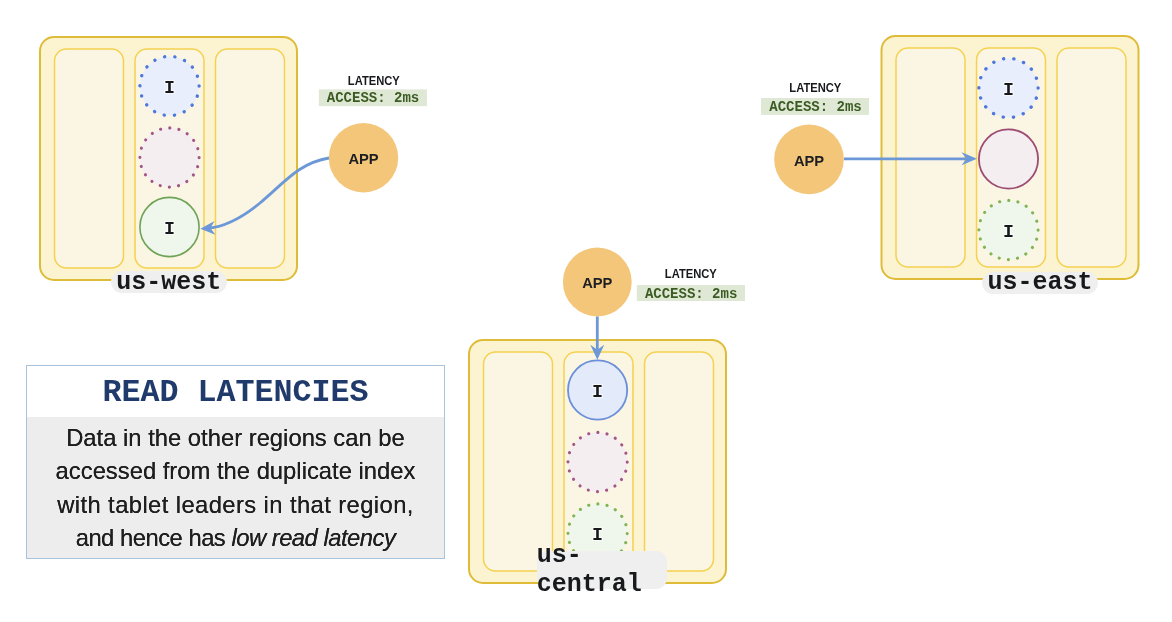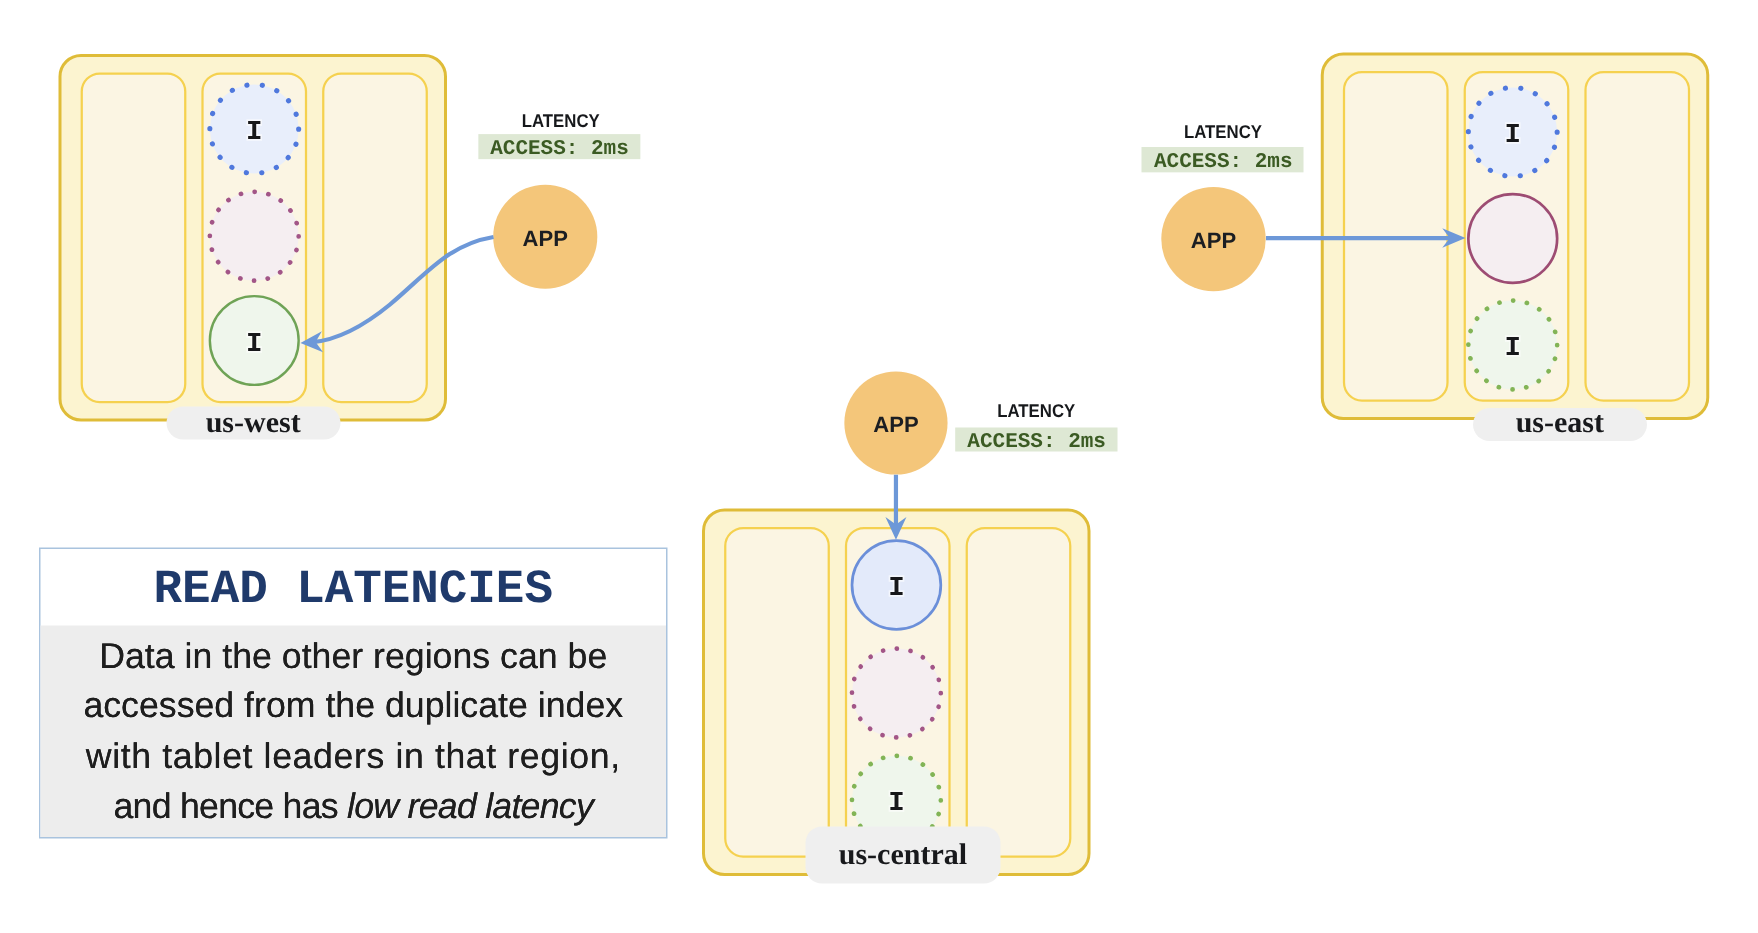--- a/index.html
+++ b/index.html
@@ -1,20 +1,20 @@
 <!DOCTYPE html>
 <html><head>
 <meta charset="utf-8">
 <style>
   html,body{margin:0;padding:0;background:#ffffff;}
   #stage{position:relative;width:1172px;height:622px;background:#ffffff;overflow:hidden;
          font-family:"Liberation Sans", sans-serif;}
   svg{position:absolute;left:0;top:0;}
   .pill{position:absolute;background:#efefef;border-radius:11px;
-        font-family:Liberation Serif, serif;font-weight:700;font-size:20px;color:#18191c;
+        font-family:Liberation Mono, monospace;font-weight:700;font-size:25px;color:#18191c;
         display:flex;align-items:center;justify-content:center;}
   #readbox{position:absolute;left:26px;top:365px;width:417px;height:192px;
            border:1px solid #a9c3de;background:#ffffff;}
   #readtitle{height:51px;display:flex;align-items:center;justify-content:center;padding-top:3px;box-sizing:border-box;
              font-family:"Liberation Mono", monospace;font-weight:700;font-size:31.7px;
              color:#1f3a6b;}
   #readbody{position:absolute;left:0;top:51px;right:0;bottom:0;background:#ededed;
             font-size:23.8px;line-height:33.4px;color:#1e1e1e;text-shadow:0 0 0.4px #1e1e1e;text-align:center;padding-top:4px;}
 </style>
 </head>

